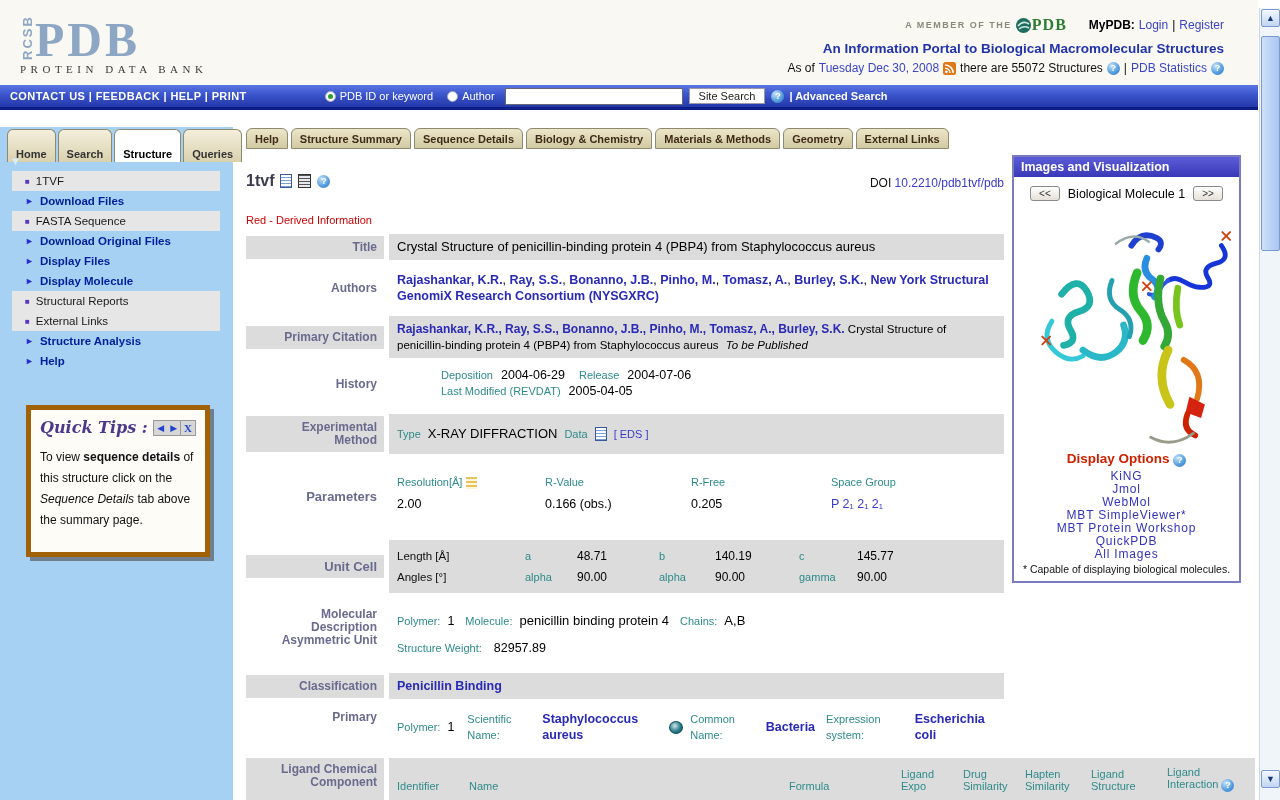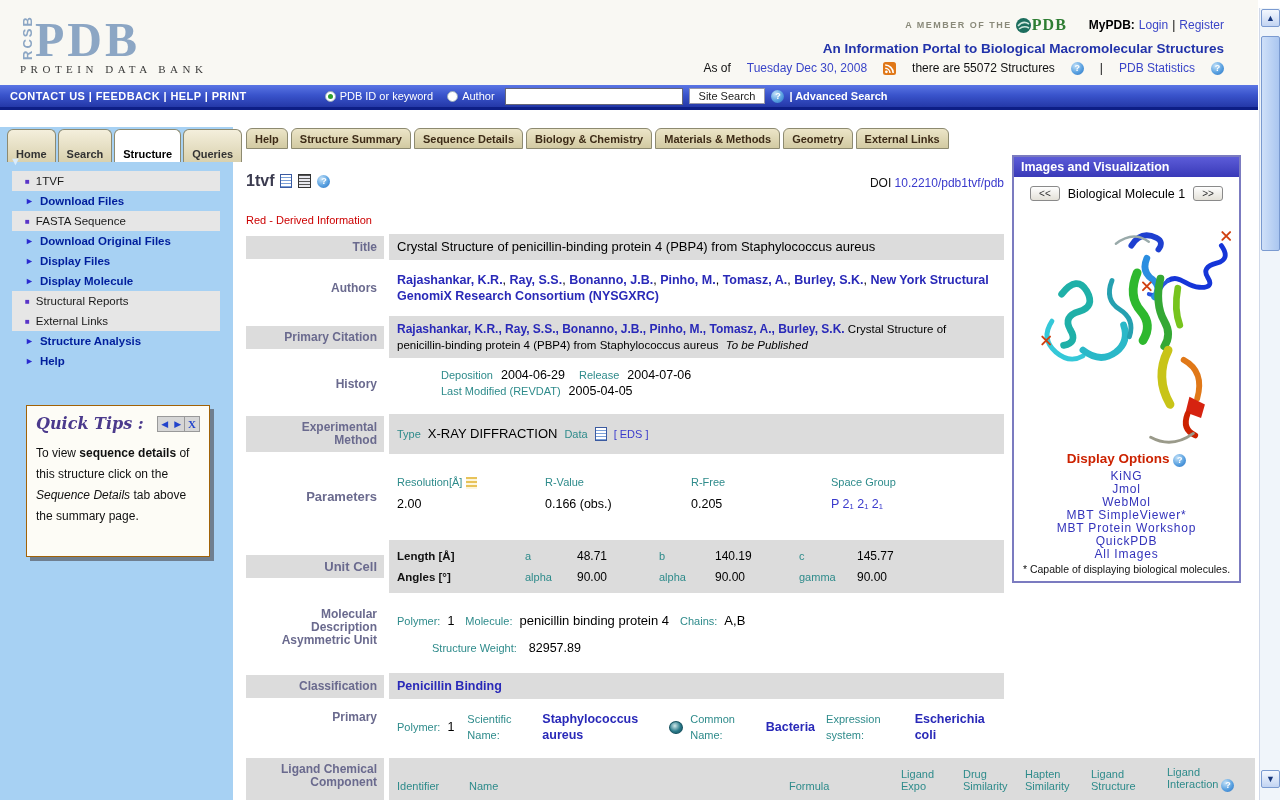--- a/index.html
+++ b/index.html
@@ -18,21 +18,21 @@
               font-family:"Liberation Serif", serif; }
   .top-right { position:absolute; right:34px; top:16px; text-align:right; white-space:nowrap; }
   .tr-line1 { display:flex; justify-content:flex-end; align-items:center; font-size:12px; }
   .member-prefix { font-size:9px; color:#8a8a7a; letter-spacing:1.5px; font-weight:bold; margin-right:3px; }
   .wwpdb-text { color:#2e7d32; font-weight:bold; font-size:16px; letter-spacing:1px; margin-right:22px;
                 font-family:"Liberation Serif", serif; }
   .mypdb-label { font-weight:bold; color:#000; margin-right:4px; }
   a.lnk { color:#3a45c8; text-decoration:none; }
   .tr-line2 { font-size:13.5px; font-weight:bold; color:#2233aa; margin-top:7px; }
   .tr-line3 { font-size:12px; color:#111; margin-top:5px; display:flex; justify-content:flex-end;
-              align-items:center; gap:16px; }
+              align-items:center; gap:4px; }
 
   
   .navbar { position:absolute; top:85px; left:0; width:1258px; height:25px;
             background:linear-gradient(180deg,#5b76e4 0%,#3a54cc 45%,#2438a8 100%);
             border-bottom:3px solid #0d1e86; display:flex; align-items:center; color:#fff; font-size:11px; }
   .nav-links { margin-left:10px; font-weight:bold; letter-spacing:0.4px; }
   .nav-radio { display:flex; align-items:center; gap:4px; margin-left:78px; }
   .radio { width:11px; height:11px; border-radius:50%; background:#fff; border:1px solid #9ab;
            display:inline-block; position:relative; }
   .radio.sel::after { content:""; position:absolute; left:2px; top:2px; width:5px; height:5px;
@@ -57,21 +57,21 @@
   
   .side-menu { position:absolute; top:58px; left:12px; width:208px; }
   .mi { height:20px; display:flex; align-items:center; font-size:11.5px; cursor:pointer; padding-left:13px; }
   .mi .bult { font-size:8px; color:#5a35c8; margin-right:6px; }
   .mi .arr { font-size:9px; color:#2a2ad0; margin-right:6px; }
   .mi.sq { background:#e6e6e6; color:#1a1a1a; }
   .mi.ar { font-weight:bold; color:#001e9c; }
 
   
   .qtips { position:absolute; top:292px; left:26px; width:184px; height:152px; background:#fdfcf6;
-           border:1px solid #a16207; box-shadow:4px 4px 0 #6f7f90; padding:8px 9px; }
+           border:5px solid #a16207; box-shadow:4px 4px 0 #6f7f90; padding:8px 9px; }
   .qt-head { display:flex; justify-content:space-between; align-items:center; }
   .qt-title { font-family:"DejaVu Serif", serif; font-style:italic; font-weight:bold;
               font-size:16px; color:#4b3a8c; }
   .qt-btns { display:flex; align-items:center; background:#d6d6d6; border:1px solid #999; }
   .qt-btns span { font-size:9px; color:#2244cc; padding:1px 3px; cursor:pointer; }
   .qt-x { font-weight:bold; font-size:11px !important; color:#2244cc; border-left:1px solid #999;
           font-family:"Liberation Serif", serif; }
   .qt-body { font-size:12px; color:#111; margin-top:10px; line-height:21px; }
 
   
@@ -97,21 +97,21 @@
   .authors-val span.cm { color:#000; }
 
   .hist-line { display:flex; gap:8px; align-items:baseline;margin-left:44px; }
   .params-grid { display:flex; }
   .pcol { display:flex; flex-direction:column; gap:6px; }
   .pcol.c1{width:148px;} .pcol.c2{width:146px;} .pcol.c3{width:140px;} .pcol.c4{width:150px;}
   .res-icon { display:inline-block; width:14px; height:12px; margin-left:4px; vertical-align:middle;
               background:repeating-linear-gradient(180deg,#e8c35a 0 2px,#fdf6dd 2px 4px); border-right:3px solid #fff; }
   .uc-grid { display:grid; grid-template-columns:128px 52px 82px 56px 84px 58px 80px; row-gap:5px;
              font-size:12px; align-items:baseline; }
-  .uc-rowlab { font-weight:bold; color:#111; font-size:11.5px; }
+  .uc-rowlab { font-weight:normal; color:#111; font-size:11.5px; }
   .subline { margin-top:11px; }
   .lig-row { width:966px !important; }
   .lig-grid { display:grid; grid-template-columns:72px 320px 112px 62px 62px 66px 76px 80px; row-gap:9px;
               align-items:center; }
   .lig-head { color:#2e8b8b; font-size:11px; line-height:12px; align-self:end; }
 
   
   .doc-ic { display:inline-block; width:12px; height:14px; background:#fff; border:1px solid #3a5aa0;
             position:relative; cursor:pointer;
             background-image:repeating-linear-gradient(180deg,#fff 0 2px,#7aa0d8 2px 3px); }
@@ -416,21 +416,21 @@
       </div>
       <div class="val" style="padding-top:10px;">
         <div style="display:flex; align-items:baseline; gap:7px;">
           <span class="tl">Polymer:</span>
           <span>1</span>
           <span class="tl" style="margin-left:4px;">Molecule:</span>
           <span style="font-size:13px;">penicillin binding protein 4</span>
           <span class="tl" style="margin-left:4px;">Chains:</span>
           <span style="font-size:13px;">A,B</span>
         </div>
-        <div class="subline" style="display:flex; align-items:baseline; gap:12px;margin-left:35px;">
+        <div class="subline" style="display:flex; align-items:baseline; gap:12px;">
           <span class="tl">Structure Weight:</span>
           <span>82957.89</span>
         </div>
       </div>
     </div>
 
     <div class="row gray center" style="margin-top:12px;">
       <div class="lbl">Classification</div>
       <div class="val">
           <a class="bblue">Penicillin Binding</a>

